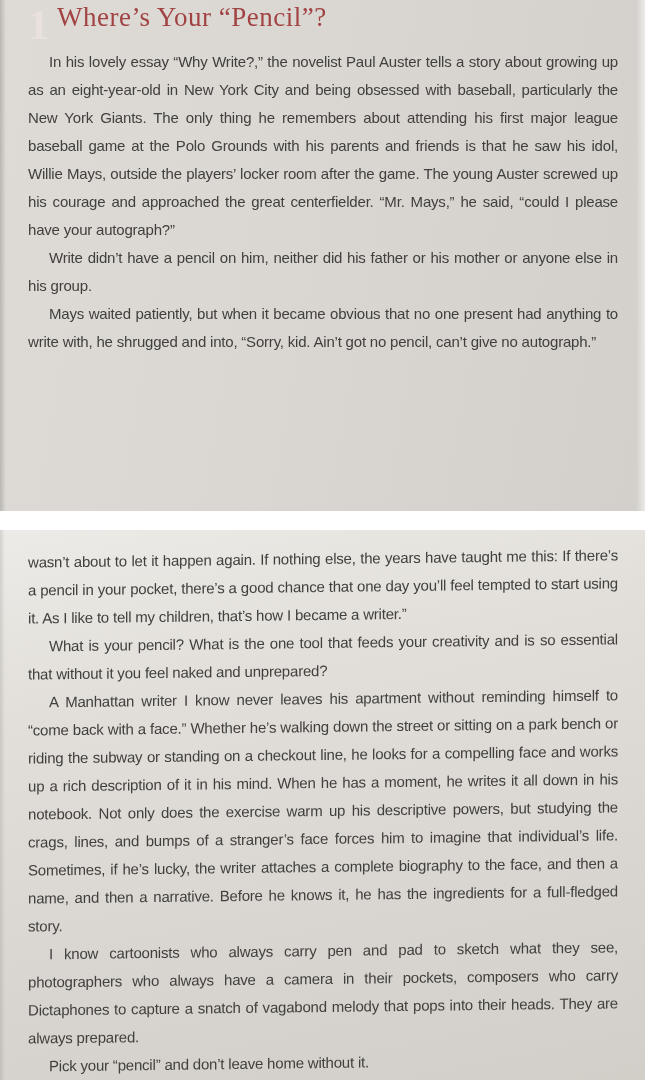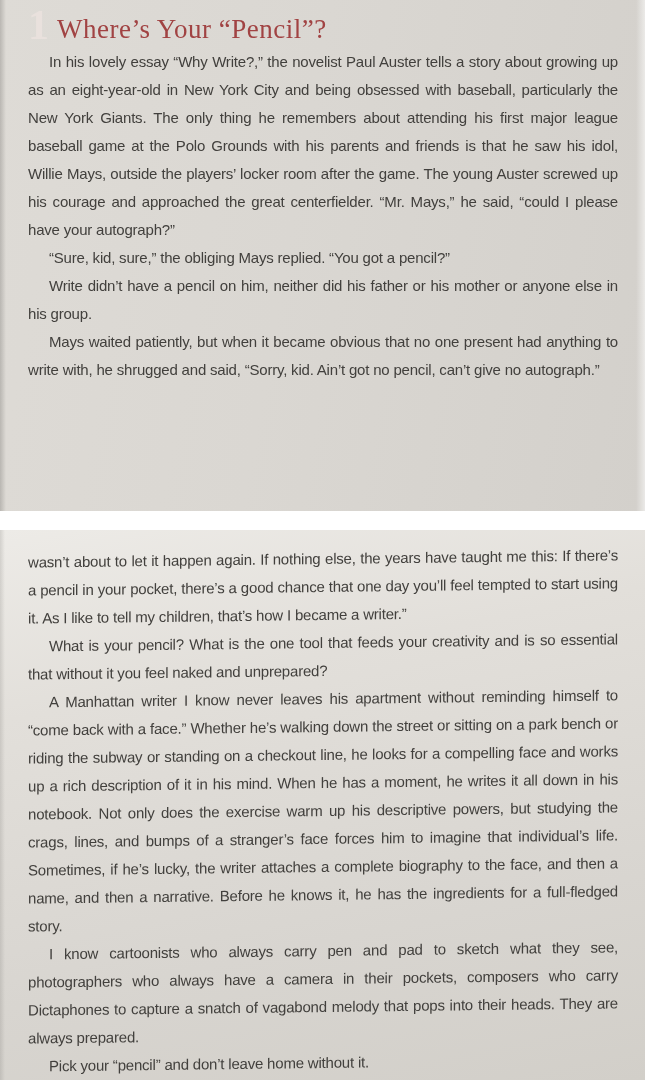--- a/index.html
+++ b/index.html
@@ -39,21 +39,21 @@
     content: ""; position: absolute; left: 0; top: 0; bottom: 0; width: 5px;
     background: linear-gradient(to right, rgba(120,118,114,0.22), rgba(120,118,114,0));
     pointer-events: none;
   }
   .content { padding: 0 27px 0 28px; }
   .block2 .content {
     padding-top: 15px;
     transform: skewY(-0.7deg);
     transform-origin: 50% 100%;
   }
-  .chapter-head { position: relative; height: 46px; padding-top: 12px; margin-bottom: 2px; }
+  .chapter-head { position: relative; height: 46px; margin-bottom: 2px; }
   .chapter-num {
     position: absolute; left: 0px; top: 4px;
     font-family: "Liberation Serif", serif;
     font-weight: bold;
     font-size: 42px; line-height: 1;
     color: #e9e1dd;
   }
   .chapter-title {
     margin: 0 0 0 29px;
     font-family: "Liberation Serif", serif;
@@ -75,23 +75,22 @@
 </head>
 <body>
 
 <div class="page-photo block1">
   <div class="content">
     <div class="chapter-head">
       <span class="chapter-num">1</span>
       <h1 class="chapter-title">Where’s Your “Pencil”?</h1>
     </div>
     <p class="para indent">In his lovely essay “Why Write?,” the novelist Paul Auster tells a story about growing up as an eight-year-old in New York City and being obsessed with baseball, particularly the New York Giants. The only thing he remembers about attending his first major league baseball game at the Polo Grounds with his parents and friends is that he saw his idol, Willie Mays, outside the players’ locker room after the game. The young Auster screwed up his courage and approached the great centerfielder. “Mr. Mays,” he said, “could I please have your autograph?”</p>
-    <p class="para indent">“Sure, kid, sure,” the obliging Mays replied. “You got a pencil?”</p>
     <p class="para indent">Write didn’t have a pencil on him, neither did his father or his mother or anyone else in his group.</p>
-    <p class="para indent">Mays waited patiently, but when it became obvious that no one present had anything to write with, he shrugged and said, “Sorry, kid. Ain’t got no pencil, can’t give no autograph.”</p>
+    <p class="para indent">Mays waited patiently, but when it became obvious that no one present had anything to write with, he shrugged and into, “Sorry, kid. Ain’t got no pencil, can’t give no autograph.”</p>
   </div>
 </div>
 
 <div class="gap"></div>
 
 <div class="page-photo block2">
   <div class="content">
     <p class="para">wasn’t about to let it happen again. If nothing else, the years have taught me this: If there’s a pencil in your pocket, there’s a good chance that one day you’ll feel tempted to start using it. As I like to tell my children, that’s how I became a writer.”</p>
     <p class="para indent">What is your pencil? What is the one tool that feeds your creativity and is so essential that without it you feel naked and unprepared?</p>
     <p class="para indent">A Manhattan writer I know never leaves his apartment without reminding himself to “come back with a face.” Whether he’s walking down the street or sitting on a park bench or riding the subway or standing on a checkout line, he looks for a compelling face and works up a rich description of it in his mind. When he has a moment, he writes it all down in his notebook. Not only does the exercise warm up his descriptive powers, but studying the crags, lines, and bumps of a stranger’s face forces him to imagine that individual’s life. Sometimes, if he’s lucky, the writer attaches a complete biography to the face, and then a name, and then a narrative. Before he knows it, he has the ingredients for a full-fledged story.</p>

